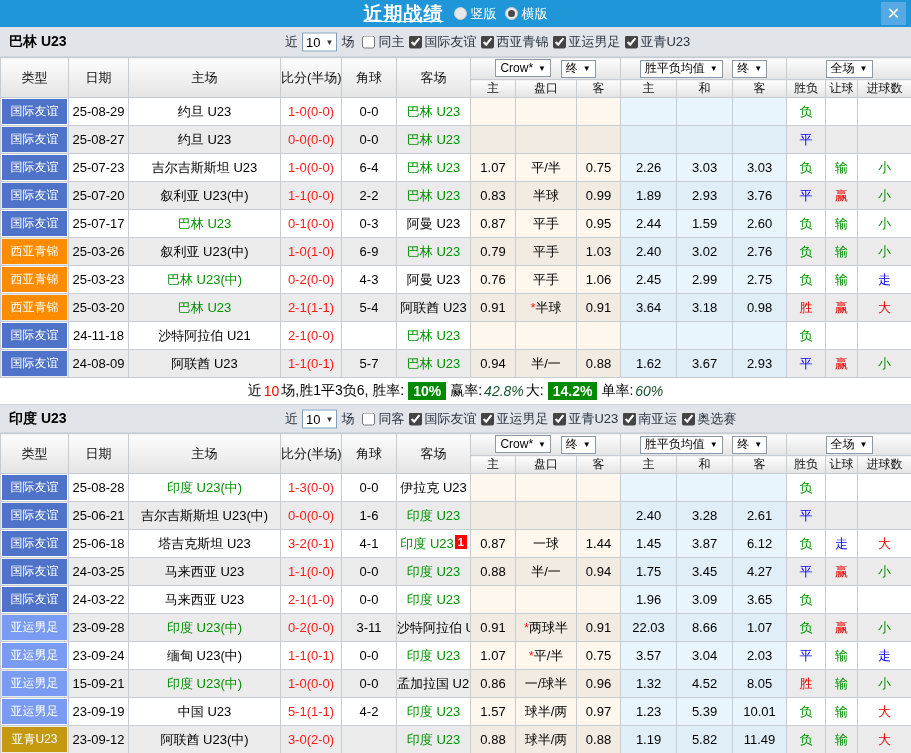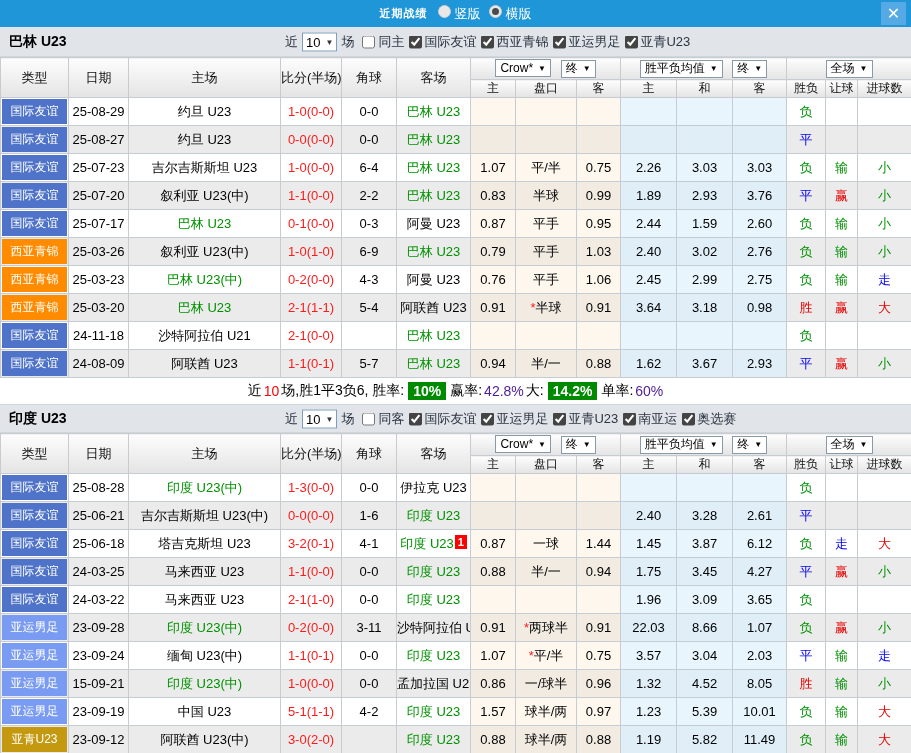--- a/index.html
+++ b/index.html
@@ -6,22 +6,22 @@
   body {
     width: 911px; height: 753px; overflow: hidden;
     font-family: "Liberation Sans", "DejaVu Sans", sans-serif;
     background: #fff; font-size: 13px; color: #000;
   }
   
   .titlebar {
     height: 27px; background: #1f96d8; position: relative;
     display: flex; align-items: center; justify-content: center; color: #fff;
   }
-  .title-label { font-weight: bold; font-size: 11px; letter-spacing: 1px; }
-  .radio-group { display: flex; margin-left: 2px; }
+  .title-label { font-weight: bold; font-size: 19px; letter-spacing: 1px; text-decoration: underline; }
+  .radio-group { display: flex; align-items: center; margin-left: 2px; }
   .radio { width: 13px; height: 13px; border-radius: 50%; background: #e8e8e8;
     display: inline-block; vertical-align: middle; margin: 0 4px 0 8px; border: 1px solid #cfcfcf; }
   .radio.sel::after { content: ""; display: block; width: 7px; height: 7px; margin: 2px;
     border-radius: 50%; background: #4a4a4a; }
   .radio-label { font-size: 13px; color: #fff; }
   .close-btn {
     position: absolute; right: 5px; top: 2px; width: 25px; height: 23px;
     background: #55aae6; color: #fff; font-size: 16px; font-weight: bold;
     display: flex; align-items: center; justify-content: center; cursor: pointer;
   }
@@ -66,21 +66,21 @@
   .tblue  { color: #0000ee; }
   .score  { color: #ff1a1a; }
   .star   { color: #ff1a1a; }
   .card-badge { display: none; background: #f00; color: #fff; font-size: 11px; font-weight: bold;
     width: 12px; height: 14px; line-height: 14px; vertical-align: 2px; margin-left: 1px; }
   
   .summary { height: 27px; display: flex; align-items: center; justify-content: center;
     background: #fff; border-bottom: 1px solid #cfd5da; font-size: 14px; color: #000; }
   .summary span { margin: 0 1px; }
   .s-red  { color: #f00; }
-  .s-blue { color: #4c1d95; }
+  .s-blue { color: #14532d; font-style: italic; }
   .s-gbox { background: #008a00; color: #fff; font-weight: bold; padding: 1px 5px; margin: 0 3px !important; }
 </style>
 </head>
 <body>
 
 <div class="titlebar">
   <span class="title-label">近期战绩</span>
   <span class="radio-group">
     <span class="radio"></span>
     <span class="radio-label">竖版</span>

